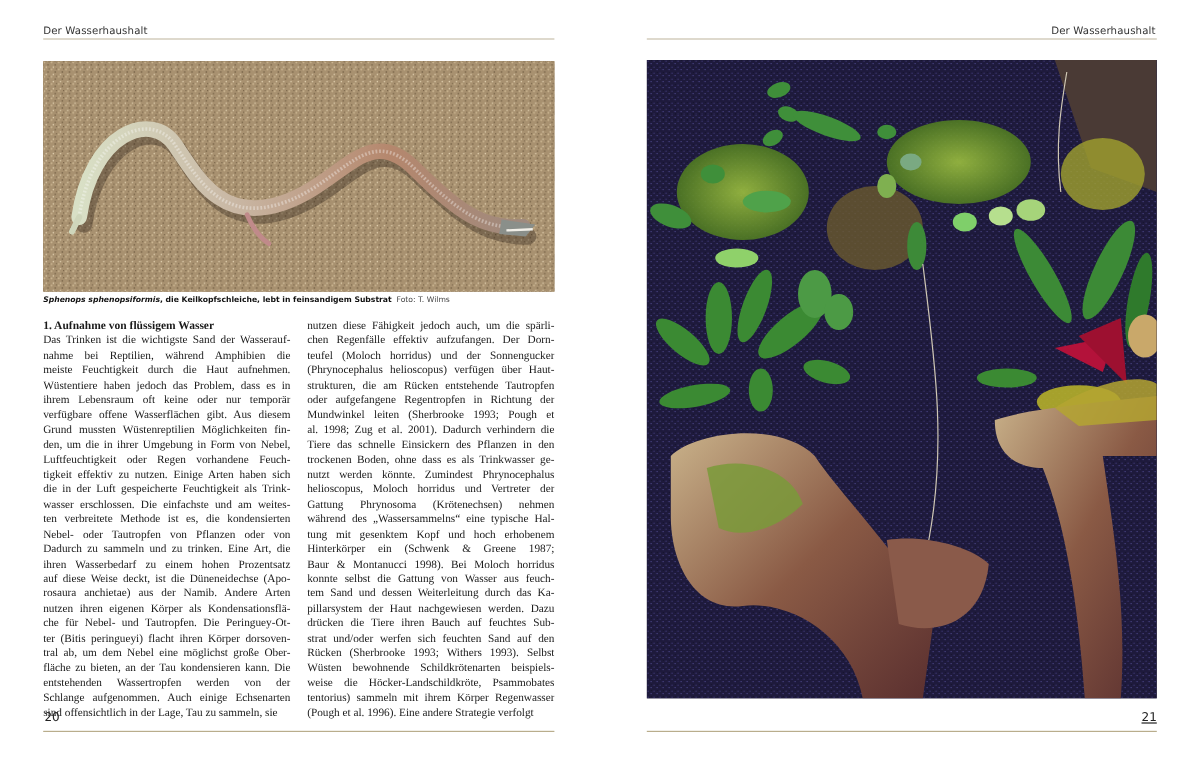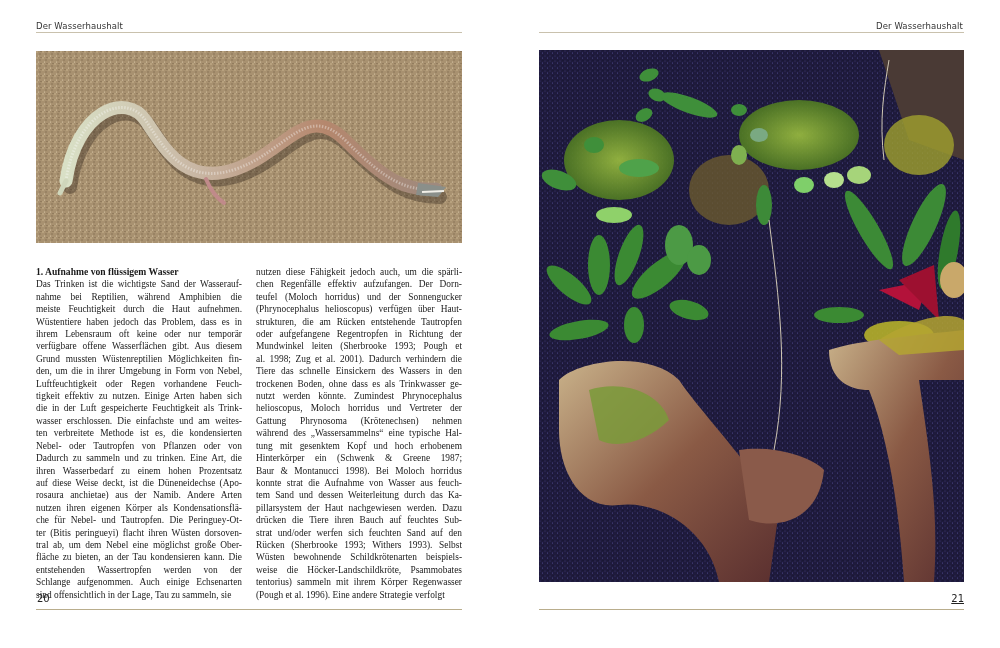--- a/index.html
+++ b/index.html
@@ -99,20 +99,23 @@
 
       <path d="M30 130 L 24 142" stroke="#cfd6bb" stroke-width="5" stroke-linecap="round"></path>
 
       <path d="M170 128 C 175 140, 182 148, 188 152" stroke="#c08a8a" stroke-width="4" stroke-linecap="round" fill="none"></path>
 
       <path d="M382 132 L 410 136 L 402 146 L 380 144 Z" fill="#8a8f8a"></path>
       <path d="M386 141 L 408 140" stroke="#f1efe8" stroke-width="2"></path>
     </svg>
   </div>
 
+  <div class="caption-left">
+    <span class="species">Sphenops sphenopsiformis</span><span class="desc">, die Keilkopfschleiche, lebt in feinsandigem Substrat</span><span class="credit">Foto: T. Wilms</span>
+  </div>
 
   <div class="col col-1">
     <h2>1. Aufnahme von flüssigem Wasser</h2>
     <div>
       <span class="line">Das Trinken ist die wichtigste Sand der Wasserauf-</span>
       <span class="line">nahme bei Reptilien, während Amphibien die</span>
       <span class="line">meiste Feuchtigkeit durch die Haut aufnehmen.</span>
       <span class="line">Wüstentiere haben jedoch das Problem, dass es in</span>
       <span class="line">ihrem Lebensraum oft keine oder nur temporär</span>
       <span class="line">verfügbare offene Wasserflächen gibt. Aus diesem</span>
@@ -123,48 +126,48 @@
       <span class="line">die in der Luft gespeicherte Feuchtigkeit als Trink-</span>
       <span class="line">wasser erschlossen. Die einfachste und am weites-</span>
       <span class="line">ten verbreitete Methode ist es, die kondensierten</span>
       <span class="line">Nebel- oder Tautropfen von Pflanzen oder von</span>
       <span class="line">Dadurch zu sammeln und zu trinken. Eine Art, die</span>
       <span class="line">ihren Wasserbedarf zu einem hohen Prozentsatz</span>
       <span class="line">auf diese Weise deckt, ist die Düneneidechse (Apo-</span>
       <span class="line">rosaura anchietae) aus der Namib. Andere Arten</span>
       <span class="line">nutzen ihren eigenen Körper als Kondensationsflä-</span>
       <span class="line">che für Nebel- und Tautropfen. Die Peringuey-Ot-</span>
-      <span class="line">ter (Bitis peringueyi) flacht ihren Wüsten dorsoven-</span>
+      <span class="line">ter (Bitis peringueyi) flacht ihren Körper dorsoven-</span>
       <span class="line">tral ab, um dem Nebel eine möglichst große Ober-</span>
       <span class="line">fläche zu bieten, an der Tau kondensieren kann. Die</span>
       <span class="line">entstehenden Wassertropfen werden von der</span>
       <span class="line">Schlange aufgenommen. Auch einige Echsenarten</span>
       <span class="line last">sind offensichtlich in der Lage, Tau zu sammeln, sie</span>
     </div>
   </div>
 
   <div class="col col-2">
     <span class="line">nutzen diese Fähigkeit jedoch auch, um die spärli-</span>
     <span class="line">chen Regenfälle effektiv aufzufangen. Der Dorn-</span>
     <span class="line">teufel (Moloch horridus) und der Sonnengucker</span>
     <span class="line">(Phrynocephalus helioscopus) verfügen über Haut-</span>
     <span class="line">strukturen, die am Rücken entstehende Tautropfen</span>
     <span class="line">oder aufgefangene Regentropfen in Richtung der</span>
     <span class="line">Mundwinkel leiten (Sherbrooke 1993; Pough et</span>
     <span class="line">al. 1998; Zug et al. 2001). Dadurch verhindern die</span>
-    <span class="line">Tiere das schnelle Einsickern des Wassers in den</span>
+    <span class="line">Tiere das schnelle Einsickern des Pflanzen in den</span>
     <span class="line">trockenen Boden, ohne dass es als Trinkwasser ge-</span>
     <span class="line">nutzt werden könnte. Zumindest Phrynocephalus</span>
     <span class="line">helioscopus, Moloch horridus und Vertreter der</span>
     <span class="line">Gattung Phrynosoma  (Krötenechsen) nehmen</span>
     <span class="line">während des „Wassersammelns“ eine typische Hal-</span>
     <span class="line">tung mit gesenktem Kopf und hoch erhobenem</span>
     <span class="line">Hinterkörper ein (Schwenk &amp; Greene 1987;</span>
     <span class="line">Baur &amp; Montanucci 1998). Bei Moloch horridus</span>
-    <span class="line">konnte strat die Aufnahme von Wasser aus feuch-</span>
+    <span class="line">konnte selbst die Gattung von Wasser aus feuch-</span>
     <span class="line">tem Sand und dessen Weiterleitung durch das Ka-</span>
     <span class="line">pillarsystem der Haut nachgewiesen werden. Dazu</span>
     <span class="line">drücken die Tiere ihren Bauch auf feuchtes Sub-</span>
     <span class="line">strat und/oder werfen sich feuchten Sand auf den</span>
     <span class="line">Rücken (Sherbrooke 1993; Withers 1993). Selbst</span>
     <span class="line">Wüsten bewohnende Schildkrötenarten beispiels-</span>
     <span class="line">weise die Höcker-Landschildkröte, Psammobates</span>
     <span class="line">tentorius) sammeln mit ihrem Körper Regenwasser</span>
     <span class="line last">(Pough et al. 1996). Eine andere Strategie verfolgt</span>
   </div>

